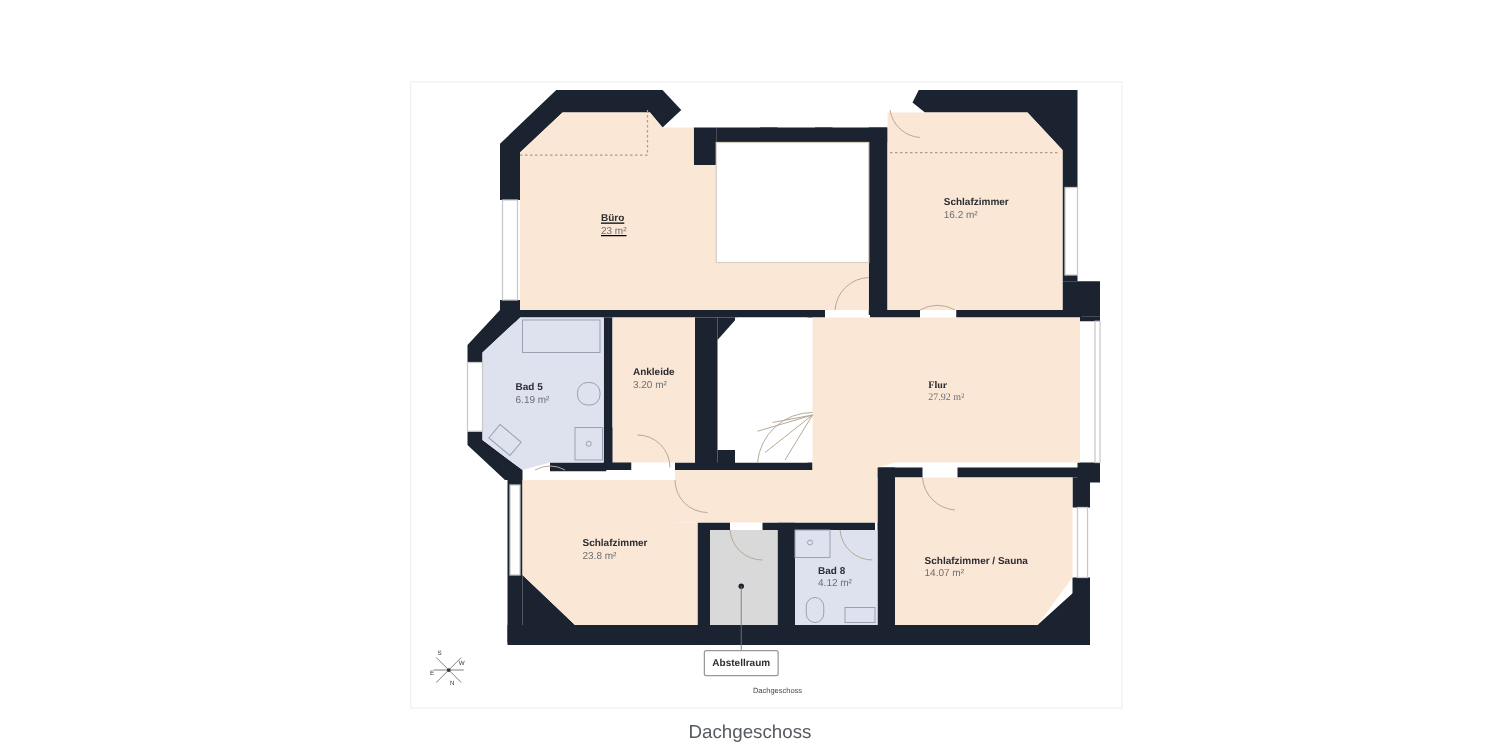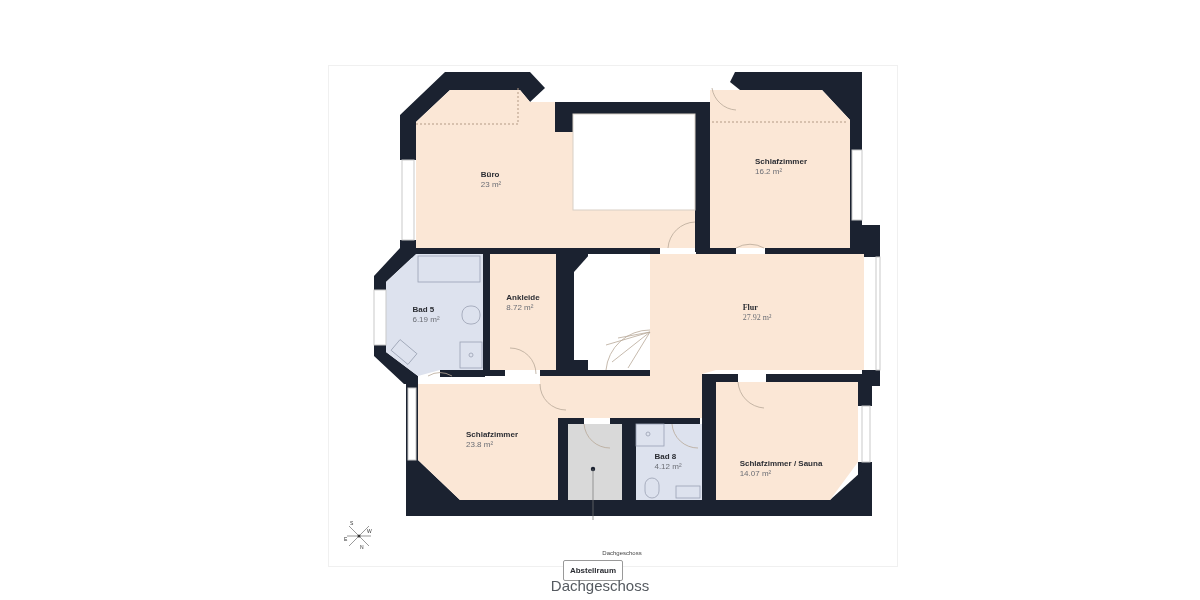--- a/index.html
+++ b/index.html
@@ -2,21 +2,21 @@
 <html><head>
 <meta charset="utf-8">
 <style>
   html, body { margin:0; padding:0; background:#ffffff; }
   body { width:1200px; height:600px; position:relative; overflow:hidden; font-family:"Liberation Sans", sans-serif; }
   .frame { position:absolute; left:328px; top:65px; width:568px; height:500px; border:1px solid #f0f0f0; background:#fff; }
   svg.plan { position:absolute; left:0; top:0; }
   .room-label { position:absolute; text-align:left; transform:translate(-50%,-50%); line-height:1.25; }
   .room-name { font-size:8px; font-weight:bold; color:#2b2d33; white-space:nowrap; display:block; }
   .room-area { font-size:8px; color:#6b6e75; white-space:nowrap; display:block; }
-  .callout { position:absolute; left:563px; top:520px; width:58px; height:19px; border:1px solid #999; border-radius:2px; background:#fff; font-size:8px; font-weight:bold; color:#2b2d33; display:flex; align-items:center; justify-content:center;margin-top:40px; }
+  .callout { position:absolute; left:563px; top:520px; width:58px; height:19px; border:1px solid #999; border-radius:2px; background:#fff; font-size:8px; font-weight:bold; color:#2b2d33; display:flex; align-items:center; justify-content:center; }
   .floor-small { position:absolute; left:582px; top:550px; width:80px; text-align:center; font-size:6px; color:#444; }
   .caption { position:absolute; left:0; width:1200px; top:577px; text-align:center; font-size:15px; color:#555a60; }
   .compass { position:absolute; left:343px; top:520px; width:32px; height:32px; }
   .compass span { position:absolute; font-size:5px; color:#333; }
 </style>
 </head>
 <body>
 
 <div class="frame"></div>
 
@@ -134,49 +134,49 @@
     <rect x="636" y="424" width="28" height="22"></rect>
     <circle cx="648" cy="434" r="2"></circle>
     <rect x="645" y="478" width="14" height="20" rx="7"></rect>
     <rect x="676" y="486" width="24" height="12"></rect>
   </g>
 
   <circle cx="593" cy="469" r="2.2" fill="#1b2230"></circle>
   <line x1="593" y1="469" x2="593" y2="520" stroke="#777" stroke-width="0.7"></line>
 </svg>
 
-<div class="room-label" style="left:491px; top:180px;">
+<div class="room-label" style="left:491px; top:180px;text-decoration:underline;">
   <span class="room-name">Büro</span>
   <span class="room-area">23 m²</span>
 </div>
 <div class="room-label" style="left:781px; top:167px;">
   <span class="room-name">Schlafzimmer</span>
   <span class="room-area">16.2 m²</span>
 </div>
 <div class="room-label" style="left:426px; top:315px;">
   <span class="room-name">Bad 5</span>
   <span class="room-area">6.19 m²</span>
 </div>
 <div class="room-label" style="left:523px; top:303px;">
   <span class="room-name">Ankleide</span>
-  <span class="room-area">8.72 m²</span>
+  <span class="room-area">3.20 m²</span>
 </div>
 <div class="room-label" style="left:757px; top:313px;font-family:Liberation Serif, serif;">
   <span class="room-name">Flur</span>
   <span class="room-area">27.92 m²</span>
 </div>
 <div class="room-label" style="left:492px; top:440px;">
   <span class="room-name">Schlafzimmer</span>
   <span class="room-area">23.8 m²</span>
 </div>
 <div class="room-label" style="left:668px; top:462px;">
   <span class="room-name">Bad 8</span>
   <span class="room-area">4.12 m²</span>
 </div>
-<div class="room-label" style="left:781px; top:469px;">
+<div class="room-label" style="left:781px; top:454px;">
   <span class="room-name">Schlafzimmer / Sauna</span>
   <span class="room-area">14.07 m²</span>
 </div>
 
 <div class="callout">Abstellraum</div>
 
 <div class="compass">
   <svg width="32" height="32">
     <g stroke="#555" stroke-width="0.6">
       <line x1="6" y1="6" x2="26" y2="26"></line>

